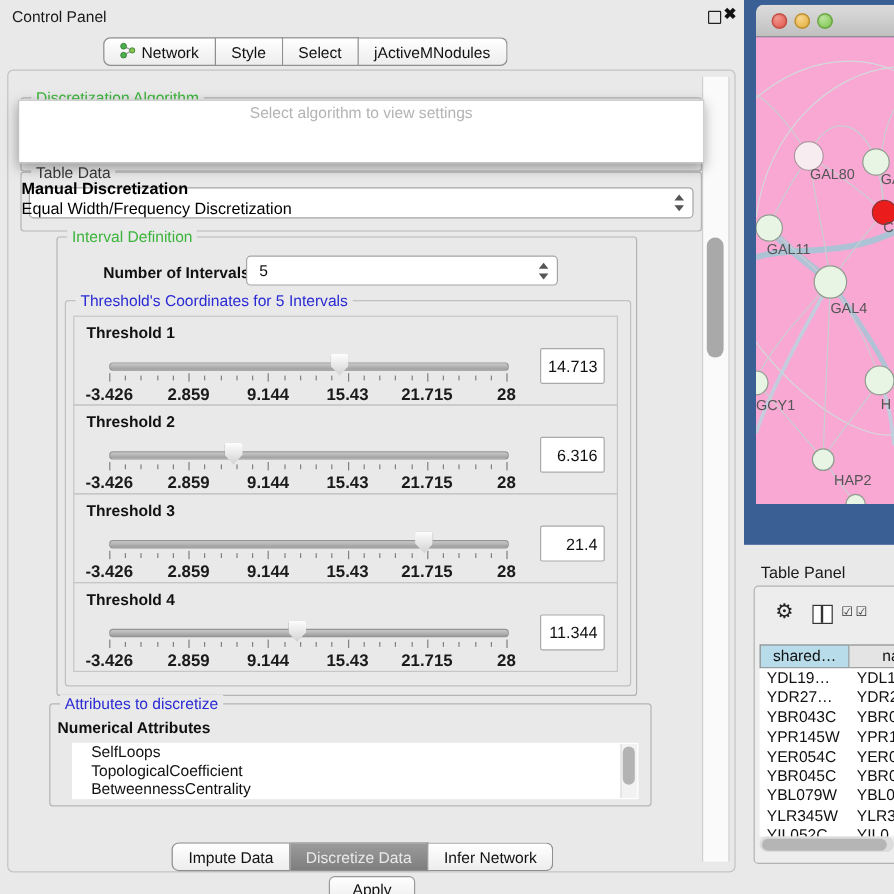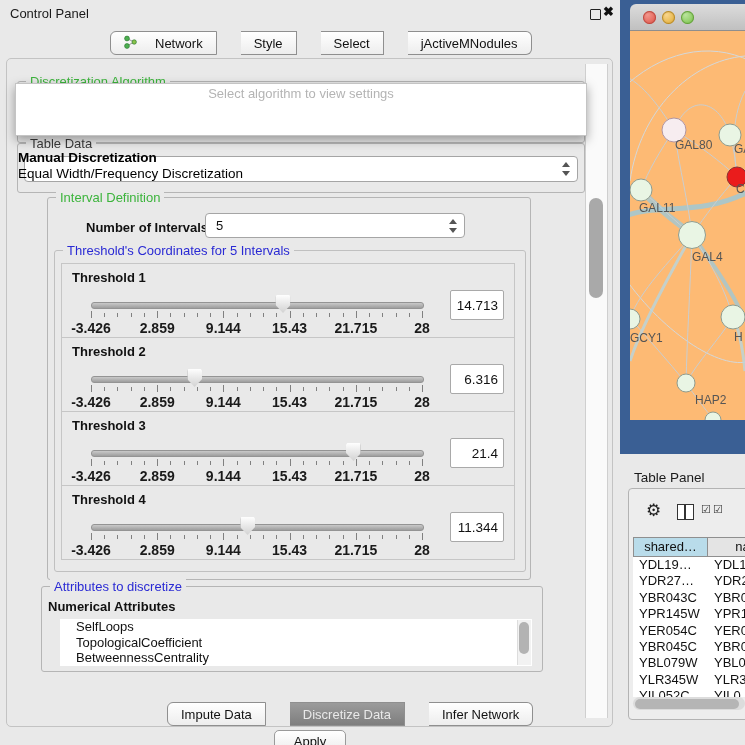--- a/index.html
+++ b/index.html
@@ -7,23 +7,23 @@
        font-family:"Liberation Sans",sans-serif;color:#111;}
   .abs{position:absolute;}
 
   
   .tb-title{left:10px;top:6px;font-size:13px;color:#1a1a1a;}
   .float-icon{left:590px;top:9px;width:9px;height:9px;border:1.5px solid #222;border-radius:1px;}
   .close-icon{left:603px;top:4px;font-size:13px;font-weight:bold;color:#111;}
 
   
   .segbar{display:flex;height:24px;}
-  .seg{display:flex;align-items:center;gap:18px;padding:0 13px;font-size:13px;
+  .seg{display:flex;align-items:center;gap:5px;padding:0 13px;font-size:13px;
        background:linear-gradient(#ffffff,#ededed);border:1px solid #8f8f8f;border-left:none;
-       color:#111;white-space:nowrap;margin-left:24px;}
+       color:#111;white-space:nowrap;}
   .seg:first-child{border-left:1px solid #8f8f8f;border-radius:6px 0 0 6px;}
   .seg:last-child{border-radius:0 6px 6px 0;}
   .seg.sel{background:linear-gradient(#9b9b9b,#7e7e7e);color:#e9e9e9;}
   .top-tabs{left:86px;top:31px;}
   .bottom-tabs{left:143px;top:702px;}
 
   
   .outer-panel{left:6px;top:58px;width:605px;height:667px;background:#e9e9e9;
        border:1px solid #c3c3c3;border-radius:5px;}
 
@@ -85,21 +85,21 @@
 
   
   .net-frame{left:620px;top:0px;width:125px;height:454px;background:#3a5f94;}
   .mac-window{left:630px;top:4px;width:120px;height:416px;}
   .mac-titlebar{position:absolute;left:0;top:0;width:100%;height:27px;border-radius:6px 0 0 0;
          background:linear-gradient(#dcdcdc,#c0c0c0);border-bottom:1px solid #8e8e8e;box-sizing:border-box;}
   .light{position:absolute;top:7px;width:13px;height:13px;border-radius:50%;}
   .light.red{left:13px;background:radial-gradient(circle at 35% 30%,#f2978d,#dd4f44);box-shadow:inset 0 0 1px 1px #b8453c;}
   .light.yellow{left:32px;background:radial-gradient(circle at 35% 30%,#f8d68e,#e0a92e);box-shadow:inset 0 0 1px 1px #b08427;}
   .light.green{left:51px;background:radial-gradient(circle at 35% 30%,#bbe49d,#74c043);box-shadow:inset 0 0 1px 1px #5f9a37;}
-  .net-canvas{position:absolute;left:0;top:27px;width:115px;height:389px;background:#fdba74;overflow:hidden;}
+  .net-canvas{position:absolute;left:0;top:27px;width:115px;height:389px;background:#f9a8d4;overflow:hidden;}
   .nlabel{position:absolute;font-size:12px;color:#555;white-space:nowrap;}
 
   
   .tp-label{left:634px;top:470px;font-size:13.5px;color:#1a1a1a;}
   .tp-box{left:628px;top:488px;width:122px;height:230px;background:#ededed;
          border:1px solid #b3b3b3;border-radius:4px 0 0 4px;}
   .gear{position:absolute;left:17px;top:11px;font-size:17px;color:#222;font-family:"DejaVu Sans",sans-serif;}
   .colicon{position:absolute;left:48px;top:15px;width:15px;height:14px;background:#fff;border:1.5px solid #333;}
   .colicon:before{content:"";position:absolute;left:6px;top:0;width:1.5px;height:100%;background:#333;}
   .chk{position:absolute;top:14px;font-size:11px;color:#333;font-family:"DejaVu Sans",sans-serif;}

